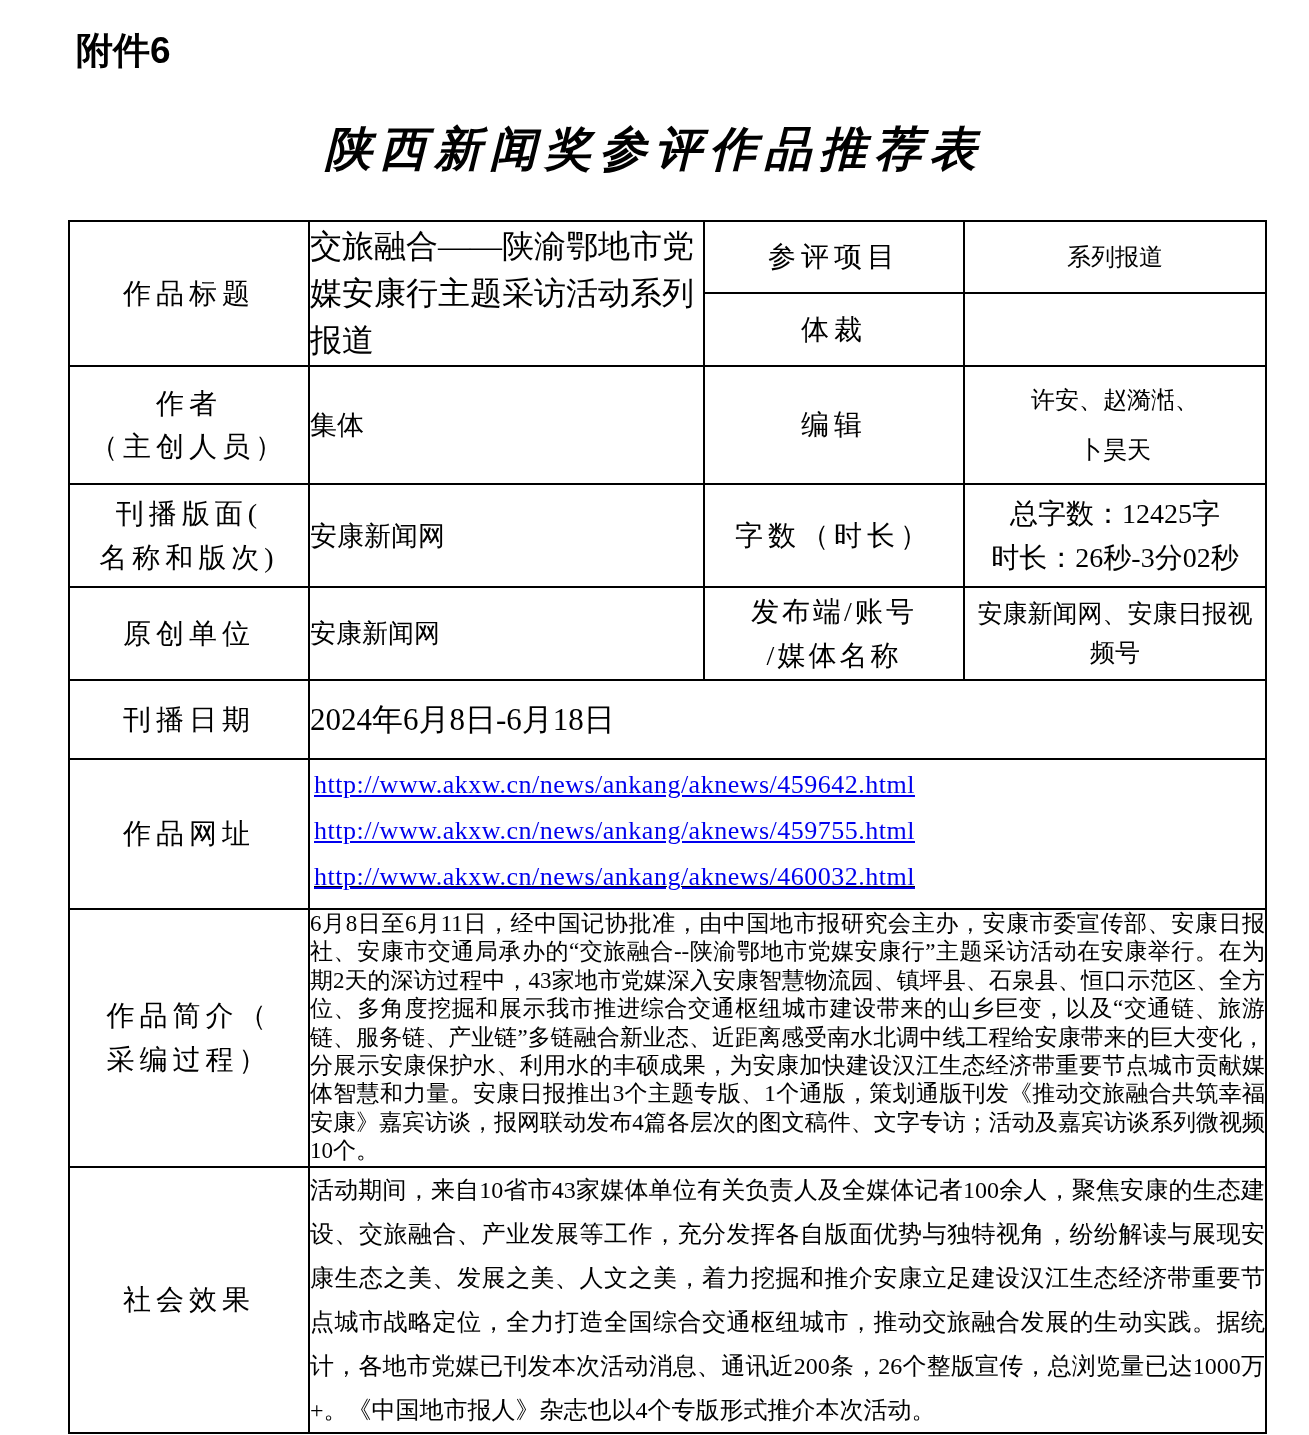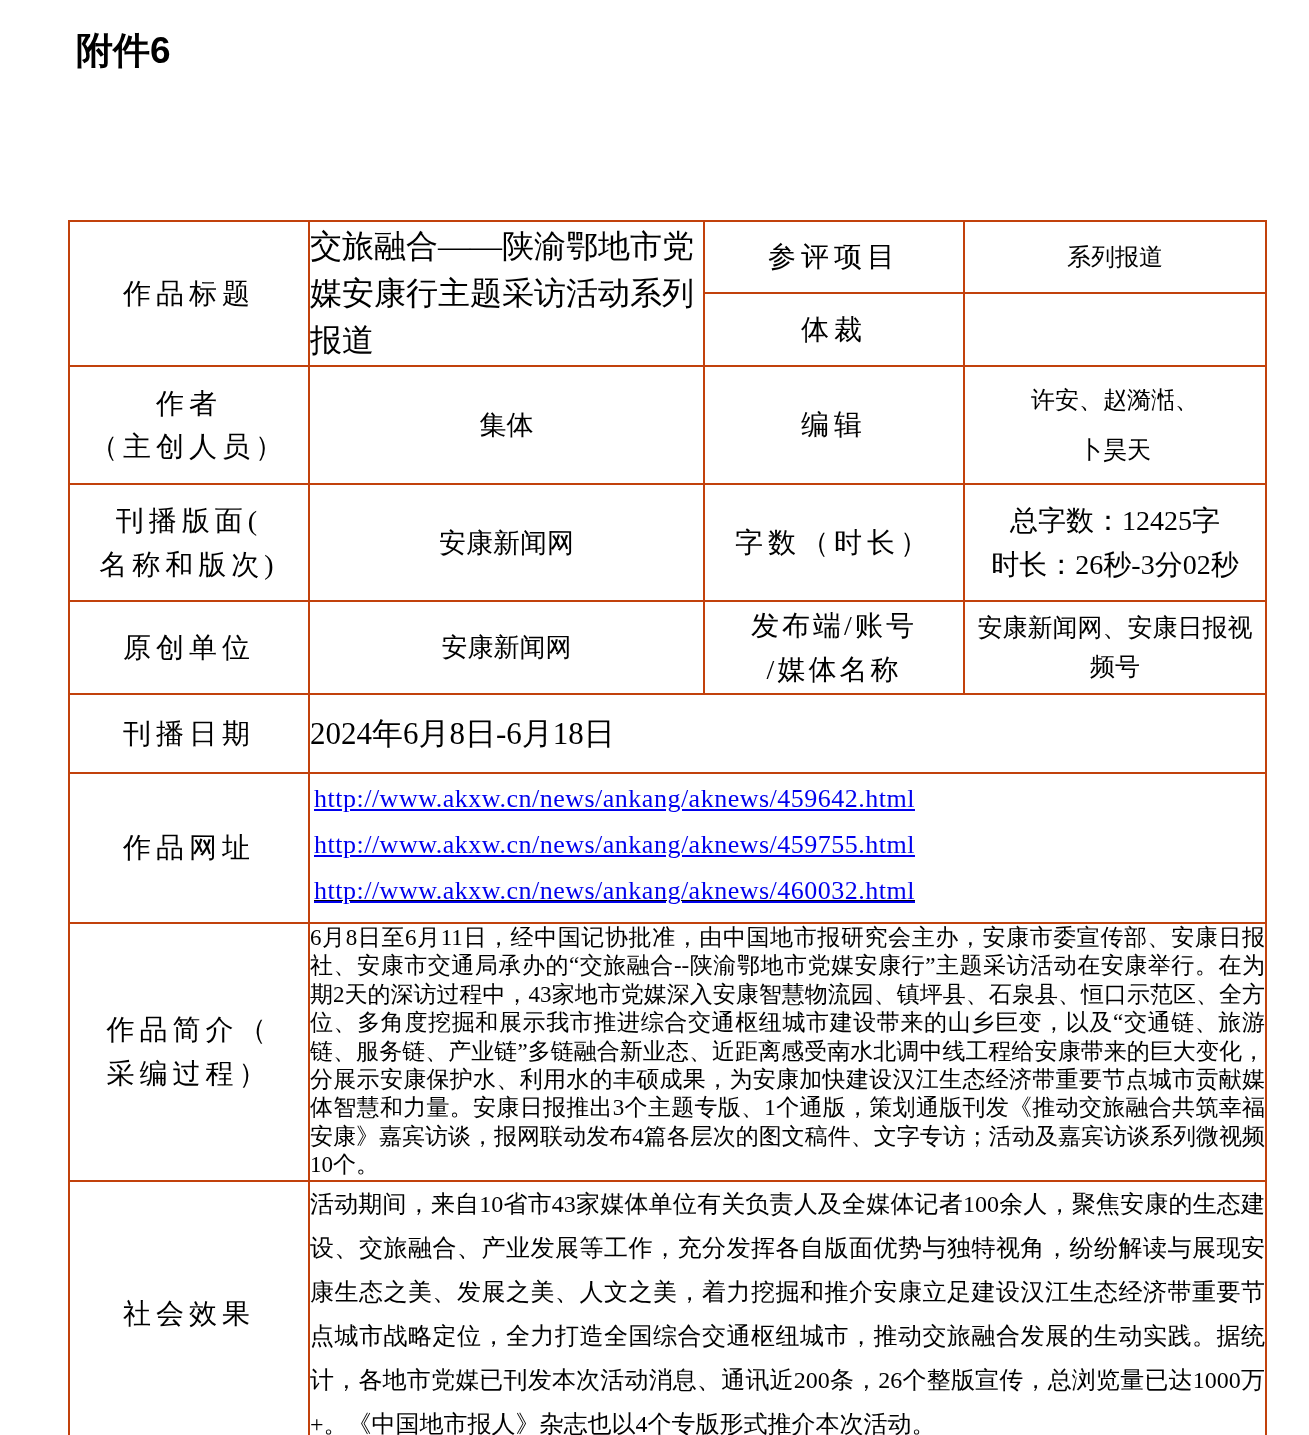--- a/index.html
+++ b/index.html
@@ -22,44 +22,44 @@
     font-family:"Liberation Serif", serif;
     font-size:47px;font-weight:bold;font-style:italic;
     letter-spacing:8px;
   }
   table.form{
     position:absolute;left:68px;top:220px;
     width:1197px;
     border-collapse:collapse;table-layout:fixed;
   }
   table.form td{
-    border:2px solid #c2410c;
+    border:2px solid #000000;
     padding:0;
     vertical-align:middle;
     overflow:hidden;
   }
   
-  .r1{height:72px;} .r2{height:73px;} .r3{height:118px;} .r4{height:117px;}
+  .r1{height:72px;} .r2{height:73px;} .r3{height:118px;} .r4{height:103px;}
   .r5{height:93px;} .r6{height:79px;} .r7{height:130px;} .r8{height:256px;} .r9{height:266px;}
 
   .lbl{
     text-align:center;
     font-size:28px;
     letter-spacing:5px;
     white-space:pre-line;
     line-height:1.55;
   }
   .val-title{
     font-size:32px;line-height:47px;
     padding:4px 10px 4px 14px;
     text-align:left;vertical-align:middle;
   }
   .val-center{ text-align:center;font-size:24px;white-space:pre-line;line-height:2.1;border-radius:21px; }
   .val-center-tight{ text-align:center;font-size:28px;white-space:pre-line;line-height:1.55; }
-  .val-left{ text-align:center;font-size:27px;padding-left:20px;margin-left:45px; }
+  .val-left{ text-align:left;font-size:27px;padding-left:20px;margin-left:45px; }
   .val-date{ text-align:left;font-size:31px;padding-left:18px; }
   .urls-cell{ vertical-align:middle;padding:6px 8px; }
   .url-line{ display:block;margin:10px 0 16px 4px; }
   .url-line a{
     color:#0000ee;text-decoration:underline;
     font-size:26px;
     font-family:"Liberation Serif", serif;
     letter-spacing:0.5px;
   }
   .lbl-top{ vertical-align:top;padding-top:38px; }
@@ -76,20 +76,21 @@
     padding:26px 10px 0 12px;
   }
 </style>
 </head>
 <body>
 
 <div class="page">
 
   <div class="attachment">附件6</div>
 
+  <div class="doc-title">陕西新闻奖参评作品推荐表</div>
 
   <table class="form">
     <colgroup>
       <col style="width:240px">
       <col style="width:395px">
       <col style="width:260px">
       <col style="width:302px">
     </colgroup>
 
     <tbody>

